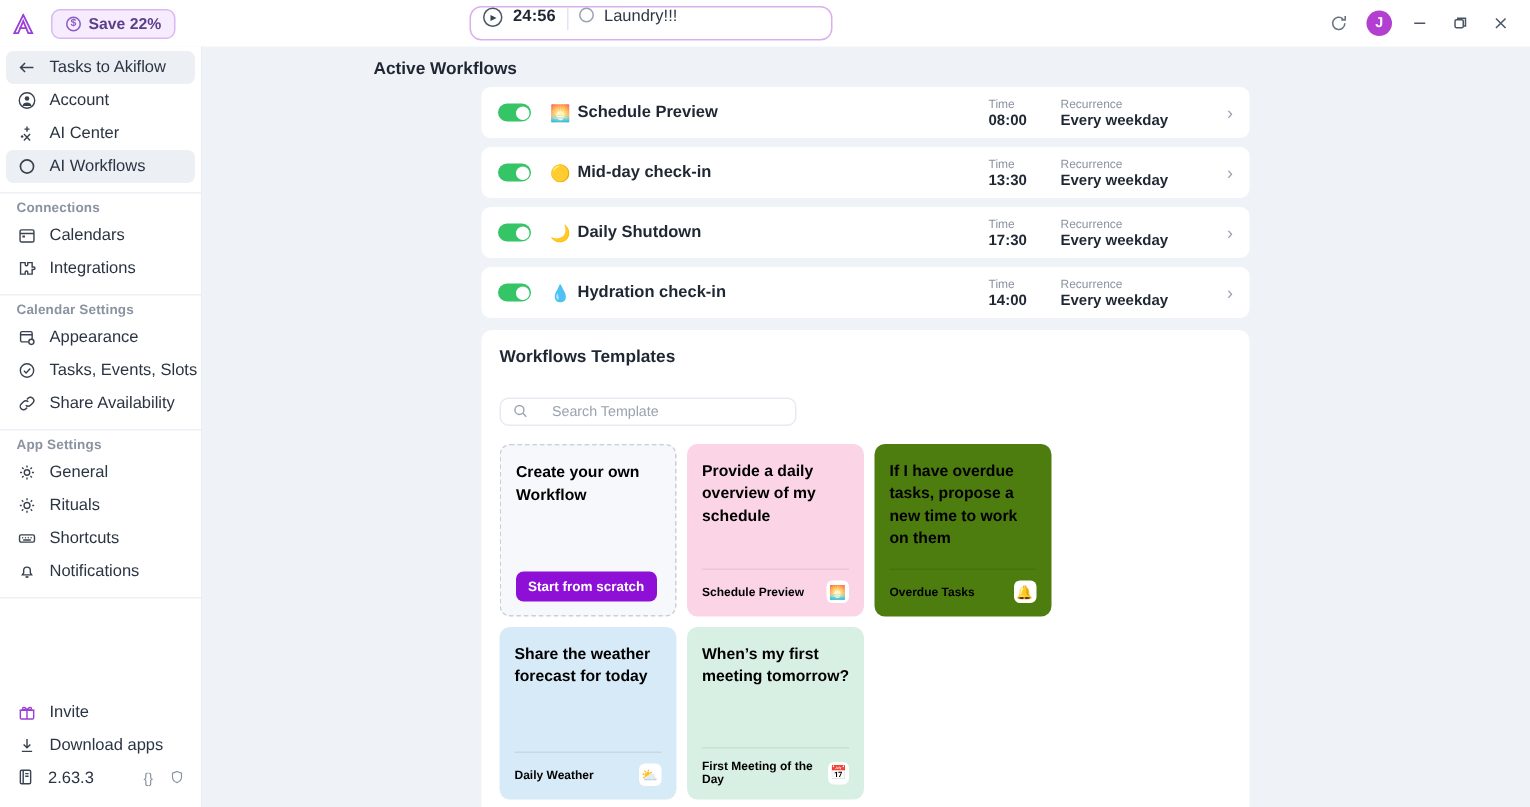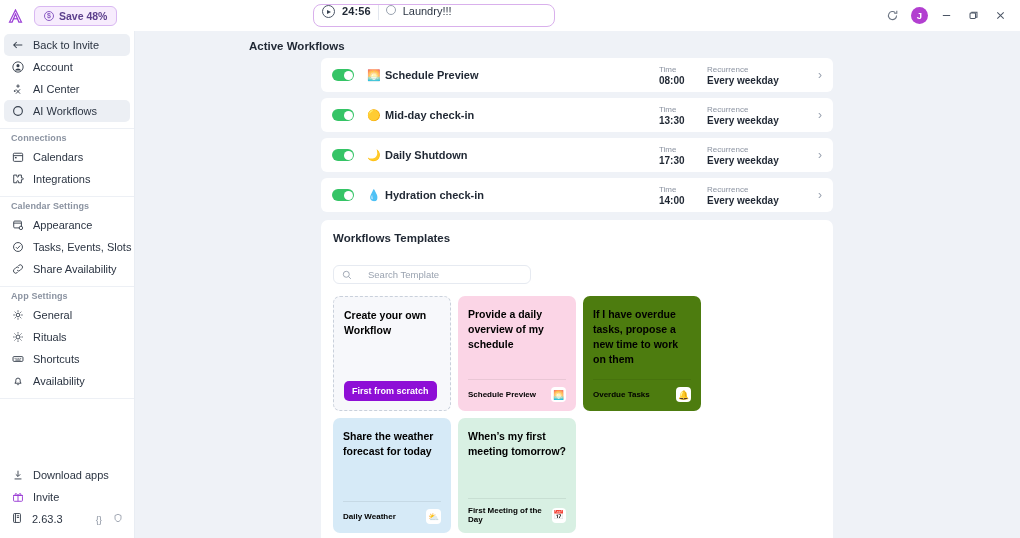--- a/index.html
+++ b/index.html
@@ -116,21 +116,21 @@
 
   <div class="topbar">
     <div class="logo-wrap">
       <svg class="logo" viewBox="0 0 16 15">
         <path d="M8 1 L14.4 14 L11.6 14 L8 5.5 L4.4 14 L1.6 14 Z" fill="none" stroke="#9b3fd6" stroke-width="1.3"></path>
         <path d="M5.2 10.5 L10.8 10.5" stroke="#9b3fd6" stroke-width="1.3"></path>
       </svg>
     </div>
     <div class="save-pill">
       <span class="dollar">$</span>
-      <span>Save 48%</span>
+      <span>Save 22%</span>
     </div>
 
     <div class="timer-pill">
       <div class="play-btn">
           <div class="play-tri"></div>
         </div>
       <span class="timer-val">24:56</span>
       <div class="timer-sep"></div>
       <div class="task-chk"></div>
       <span class="task-name">Laundry!!!</span>
@@ -165,21 +165,21 @@
     </div>
   </div>
 
   <div class="sidebar">
     <div class="nav-item active">
       <span class="ic">
         <svg width="12" height="12" viewBox="0 0 14 14" fill="none" stroke="#39424f" stroke-width="1.2">
             <path d="M12 7H2M5.5 3.5L2 7l3.5 3.5"></path>
           </svg>
       </span>
-      <span>Back to Invite</span>
+      <span>Tasks to Akiflow</span>
     </div>
 
     <div class="nav-item">
       <span class="ic">
         <svg width="12" height="12" viewBox="0 0 14 14" fill="none" stroke="#39424f" stroke-width="1.1">
             <circle cx="7" cy="7" r="6"></circle>
             <circle cx="7" cy="5.4" r="1.8" fill="#39424f" stroke="none"></circle>
             <path d="M3.4 11.2a3.8 3.8 0 0 1 7.2 0" fill="#39424f" stroke="none"></path>
           </svg>
       </span>
@@ -285,43 +285,43 @@
       </span>
       <span>Shortcuts</span>
     </div>
     <div class="nav-item">
       <span class="ic">
         <svg width="12" height="12" viewBox="0 0 14 14" fill="none" stroke="#39424f" stroke-width="1.1">
             <path d="M3.4 9.6h7.2l-1-1.5V6.2a2.6 2.6 0 0 0-5.2 0v1.9z"></path>
             <path d="M6 10.8a1.1 1.1 0 0 0 2 0"></path>
           </svg>
       </span>
-      <span>Availability</span>
+      <span>Notifications</span>
     </div>
 
     <div class="sep"></div>
     <div class="side-spacer"></div>
 
-    <div class="nav-item">
-      <span class="ic">
-        <svg width="12" height="12" viewBox="0 0 14 14" fill="none" stroke="#39424f" stroke-width="1.1">
-            <path d="M7 2v6.4M4.4 6.2L7 8.8l2.6-2.6M3 11.6h8"></path>
-          </svg>
-      </span>
-      <span>Download apps</span>
-    </div>
     <div class="nav-item">
       <span class="ic">
         <svg width="12" height="12" viewBox="0 0 14 14" fill="none" stroke="#9b3fd6" stroke-width="1.1">
             <rect x="1.8" y="5.2" width="10.4" height="6.8" rx="1"></rect>
             <path d="M1.2 5.2h11.6M7 5.2v6.8"></path>
             <path d="M7 5.2C6 3 3.4 2.2 3.6 4c.1 1 2.2 1.2 3.4 1.2zM7 5.2C8 3 10.6 2.2 10.4 4c-.1 1-2.2 1.2-3.4 1.2z"></path>
           </svg>
       </span>
       <span>Invite</span>
+    </div>
+    <div class="nav-item">
+      <span class="ic">
+        <svg width="12" height="12" viewBox="0 0 14 14" fill="none" stroke="#39424f" stroke-width="1.1">
+            <path d="M7 2v6.4M4.4 6.2L7 8.8l2.6-2.6M3 11.6h8"></path>
+          </svg>
+      </span>
+      <span>Download apps</span>
     </div>
     <div class="ver-row">
       <span class="ic">
         <svg width="12" height="12" viewBox="0 0 14 14" fill="none" stroke="#39424f" stroke-width="1.1">
             <rect x="3" y="1.8" width="8" height="10.4" rx="1"></rect>
             <path d="M5.2 1.8v10.4M6.8 4.4h2.6M6.8 6.4h2.6"></path>
           </svg>
       </span>
       <span>2.63.3</span>
       <span class="ver-icons">
@@ -408,21 +408,21 @@
               <circle cx="6" cy="6" r="4.2"></circle>
               <path d="M9.2 9.2L12.4 12.4"></path>
             </svg>
         </span>
         <input value="" placeholder="Search Template" style="">
       </div>
 
       <div class="cards">
         <div class="card scratch">
           <div class="q">Create your own Workflow</div>
-          <button class="scratch-btn">First from scratch</button>
+          <button class="scratch-btn">Start from scratch</button>
         </div>
 
         <div class="card" style="background:#fbd5e6;">
           <div class="q">Provide a daily overview of my schedule</div>
           <div class="foot">
             <span class="foot-l">Schedule Preview</span>
             <span class="foot-i">🌅</span>
           </div>
         </div>
 

